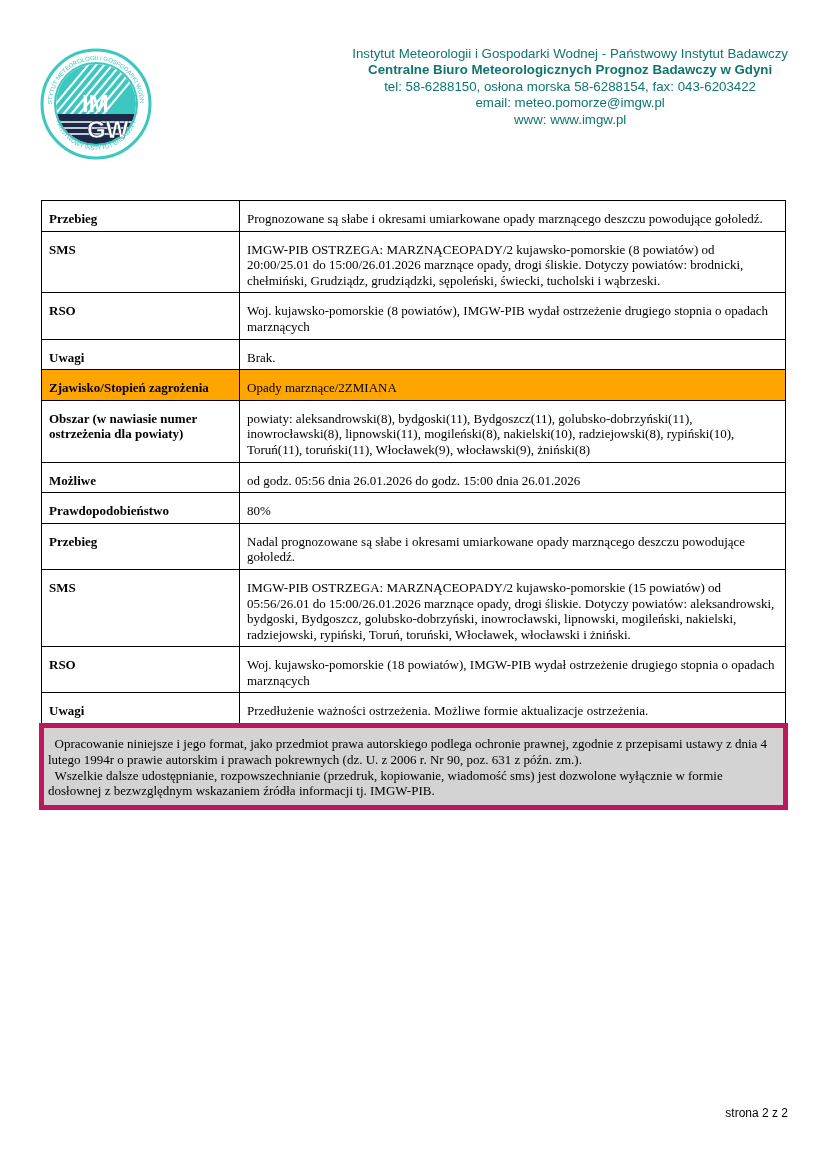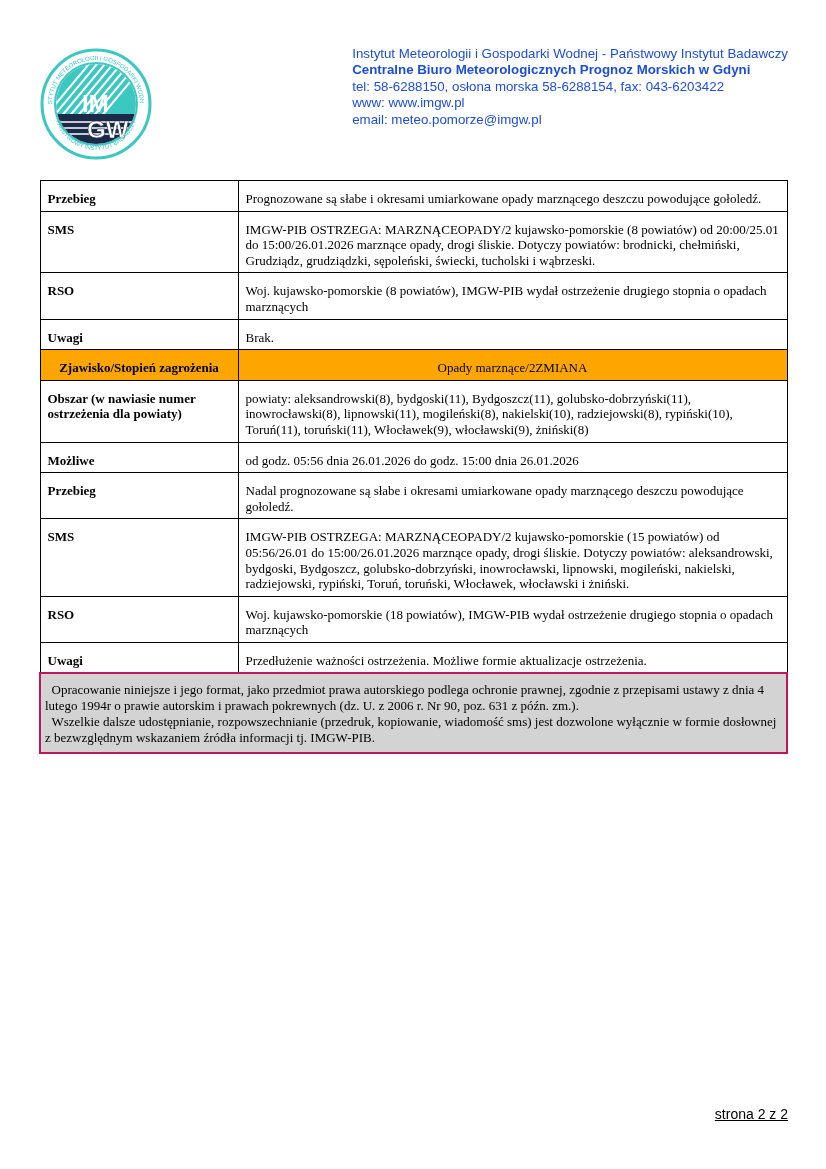--- a/index.html
+++ b/index.html
@@ -1,26 +1,26 @@
 <!DOCTYPE html>
 <html><head>
 <meta charset="utf-8">
 <style>
   html, body { margin:0; padding:0; background:#ffffff; }
   body { width:826px; height:1169px; position:relative; overflow:hidden; font-family:"Liberation Serif", serif; color:#000; }
   .logo { position:absolute; left:40px; top:48px; width:112px; height:112px; }
-  .header { position:absolute; right:38px; top:46px; text-align:left; font-family:"Liberation Sans", sans-serif; color:#1d4ed8; font-size:13.3px; line-height:16.4px; }
+  .header { position:absolute; right:38px; top:46px; text-align:center; font-family:"Liberation Sans", sans-serif; color:#0f766e; font-size:13.3px; line-height:16.4px; }
   .header .bold { font-weight:bold; }
   .header div { white-space:nowrap; }
-  table.warn { position:absolute; left:39px; top:180px; width:749px; border-collapse:collapse; font-size:13px; line-height:15.6px; }
+  table.warn { position:absolute; left:39px; top:200px; width:749px; border-collapse:collapse; font-size:13px; line-height:15.6px; }
   table.warn td { border:1px solid #000; vertical-align:top; padding:10px 7px 4px 7px; }
   table.warn td.label { width:183px; font-weight:bold; }
-  table.warn tr.highlight td { background:#ffa500; padding-top:10px; padding-bottom:4px;text-align:center; }
-  table.warn td.footer { background:#d3d3d3; padding:8px 4px 6px 4px; font-size:13px; line-height:15.8px; border:2px solid #be185d; }
-  .page-num { position:absolute; right:38px; top:1106px; font-family:"Liberation Sans", sans-serif; font-size:14px;text-decoration:underline; }
+  table.warn tr.highlight td { background:#ffa500; padding-top:10px; padding-bottom:4px; }
+  table.warn td.footer { background:#d3d3d3; padding:8px 4px 6px 4px; font-size:13px; line-height:15.8px; border:5px solid #be185d; }
+  .page-num { position:absolute; right:38px; top:1106px; font-family:"Liberation Sans", sans-serif; font-size:12px; }
 </style>
 </head>
 <body>
 
 <div class="logo">
   <svg width="112" height="112" viewBox="0 0 112 112">
     <defs>
       <clipPath id="inner">
           <circle cx="56" cy="56" r="40"></circle>
         </clipPath>
@@ -50,24 +50,24 @@
     </g>
     <text x="42" y="64" font-family="Liberation Sans, sans-serif" font-weight="bold" font-size="24" fill="#ffffff">IM</text>
     <text x="47" y="90" font-family="Liberation Sans, sans-serif" font-weight="bold" font-size="24" fill="#ffffff" stroke="#1c2a4a" stroke-width="0.5">GW</text>
     <text font-family="Liberation Sans, sans-serif" font-size="6" fill="#3cc8c0"><textPath href="#ringTop" startOffset="50%" text-anchor="middle">INSTYTUT METEOROLOGII I GOSPODARKI WODNEJ</textPath></text>
     <text font-family="Liberation Sans, sans-serif" font-size="6" fill="#3cc8c0"><textPath href="#ringBot" startOffset="50%" text-anchor="middle">PAŃSTWOWY INSTYTUT BADAWCZY</textPath></text>
   </svg>
 </div>
 
 <div class="header">
   <div>Instytut Meteorologii i Gospodarki Wodnej - Państwowy Instytut Badawczy</div>
-  <div class="bold">Centralne Biuro Meteorologicznych Prognoz Morskich w Gdyni</div>
+  <div class="bold">Centralne Biuro Meteorologicznych Prognoz Badawczy w Gdyni</div>
   <div>tel: 58-6288150, osłona morska 58-6288154, fax: 043-6203422</div>
+  <div>email: meteo.pomorze@imgw.pl</div>
   <div>www: www.imgw.pl</div>
-  <div>email: meteo.pomorze@imgw.pl</div>
 </div>
 
 <table class="warn">
   <tbody>
     <tr>
         <td class="label">Przebieg</td>
         <td>Prognozowane są słabe i okresami umiarkowane opady marznącego deszczu powodujące gołoledź.</td>
       </tr>
     <tr>
         <td class="label">SMS</td>
@@ -87,20 +87,24 @@
       </tr>
     <tr>
         <td class="label">Obszar (w nawiasie numer ostrzeżenia dla powiaty)</td>
         <td>powiaty: aleksandrowski(8), bydgoski(11), Bydgoszcz(11), golubsko-dobrzyński(11), inowrocławski(8), lipnowski(11), mogileński(8), nakielski(10), radziejowski(8), rypiński(10), Toruń(11), toruński(11), Włocławek(9), włocławski(9), żniński(8)</td>
       </tr>
     <tr>
         <td class="label">Możliwe</td>
         <td>od godz. 05:56 dnia 26.01.2026 do godz. 15:00 dnia 26.01.2026</td>
       </tr>
     <tr>
+        <td class="label">Prawdopodobieństwo</td>
+        <td>80%</td>
+      </tr>
+    <tr>
         <td class="label">Przebieg</td>
         <td>Nadal prognozowane są słabe i okresami umiarkowane opady marznącego deszczu powodujące gołoledź.</td>
       </tr>
     <tr>
         <td class="label">SMS</td>
         <td>IMGW-PIB OSTRZEGA: MARZNĄCEOPADY/2 kujawsko-pomorskie (15 powiatów) od 05:56/26.01 do 15:00/26.01.2026 marznące opady, drogi śliskie.  Dotyczy powiatów: aleksandrowski, bydgoski, Bydgoszcz, golubsko-dobrzyński, inowrocławski, lipnowski, mogileński, nakielski, radziejowski, rypiński, Toruń, toruński, Włocławek, włocławski i żniński.</td>
       </tr>
     <tr>
         <td class="label">RSO</td>
         <td>Woj. kujawsko-pomorskie (18 powiatów), IMGW-PIB wydał ostrzeżenie drugiego stopnia o opadach marznących</td>

